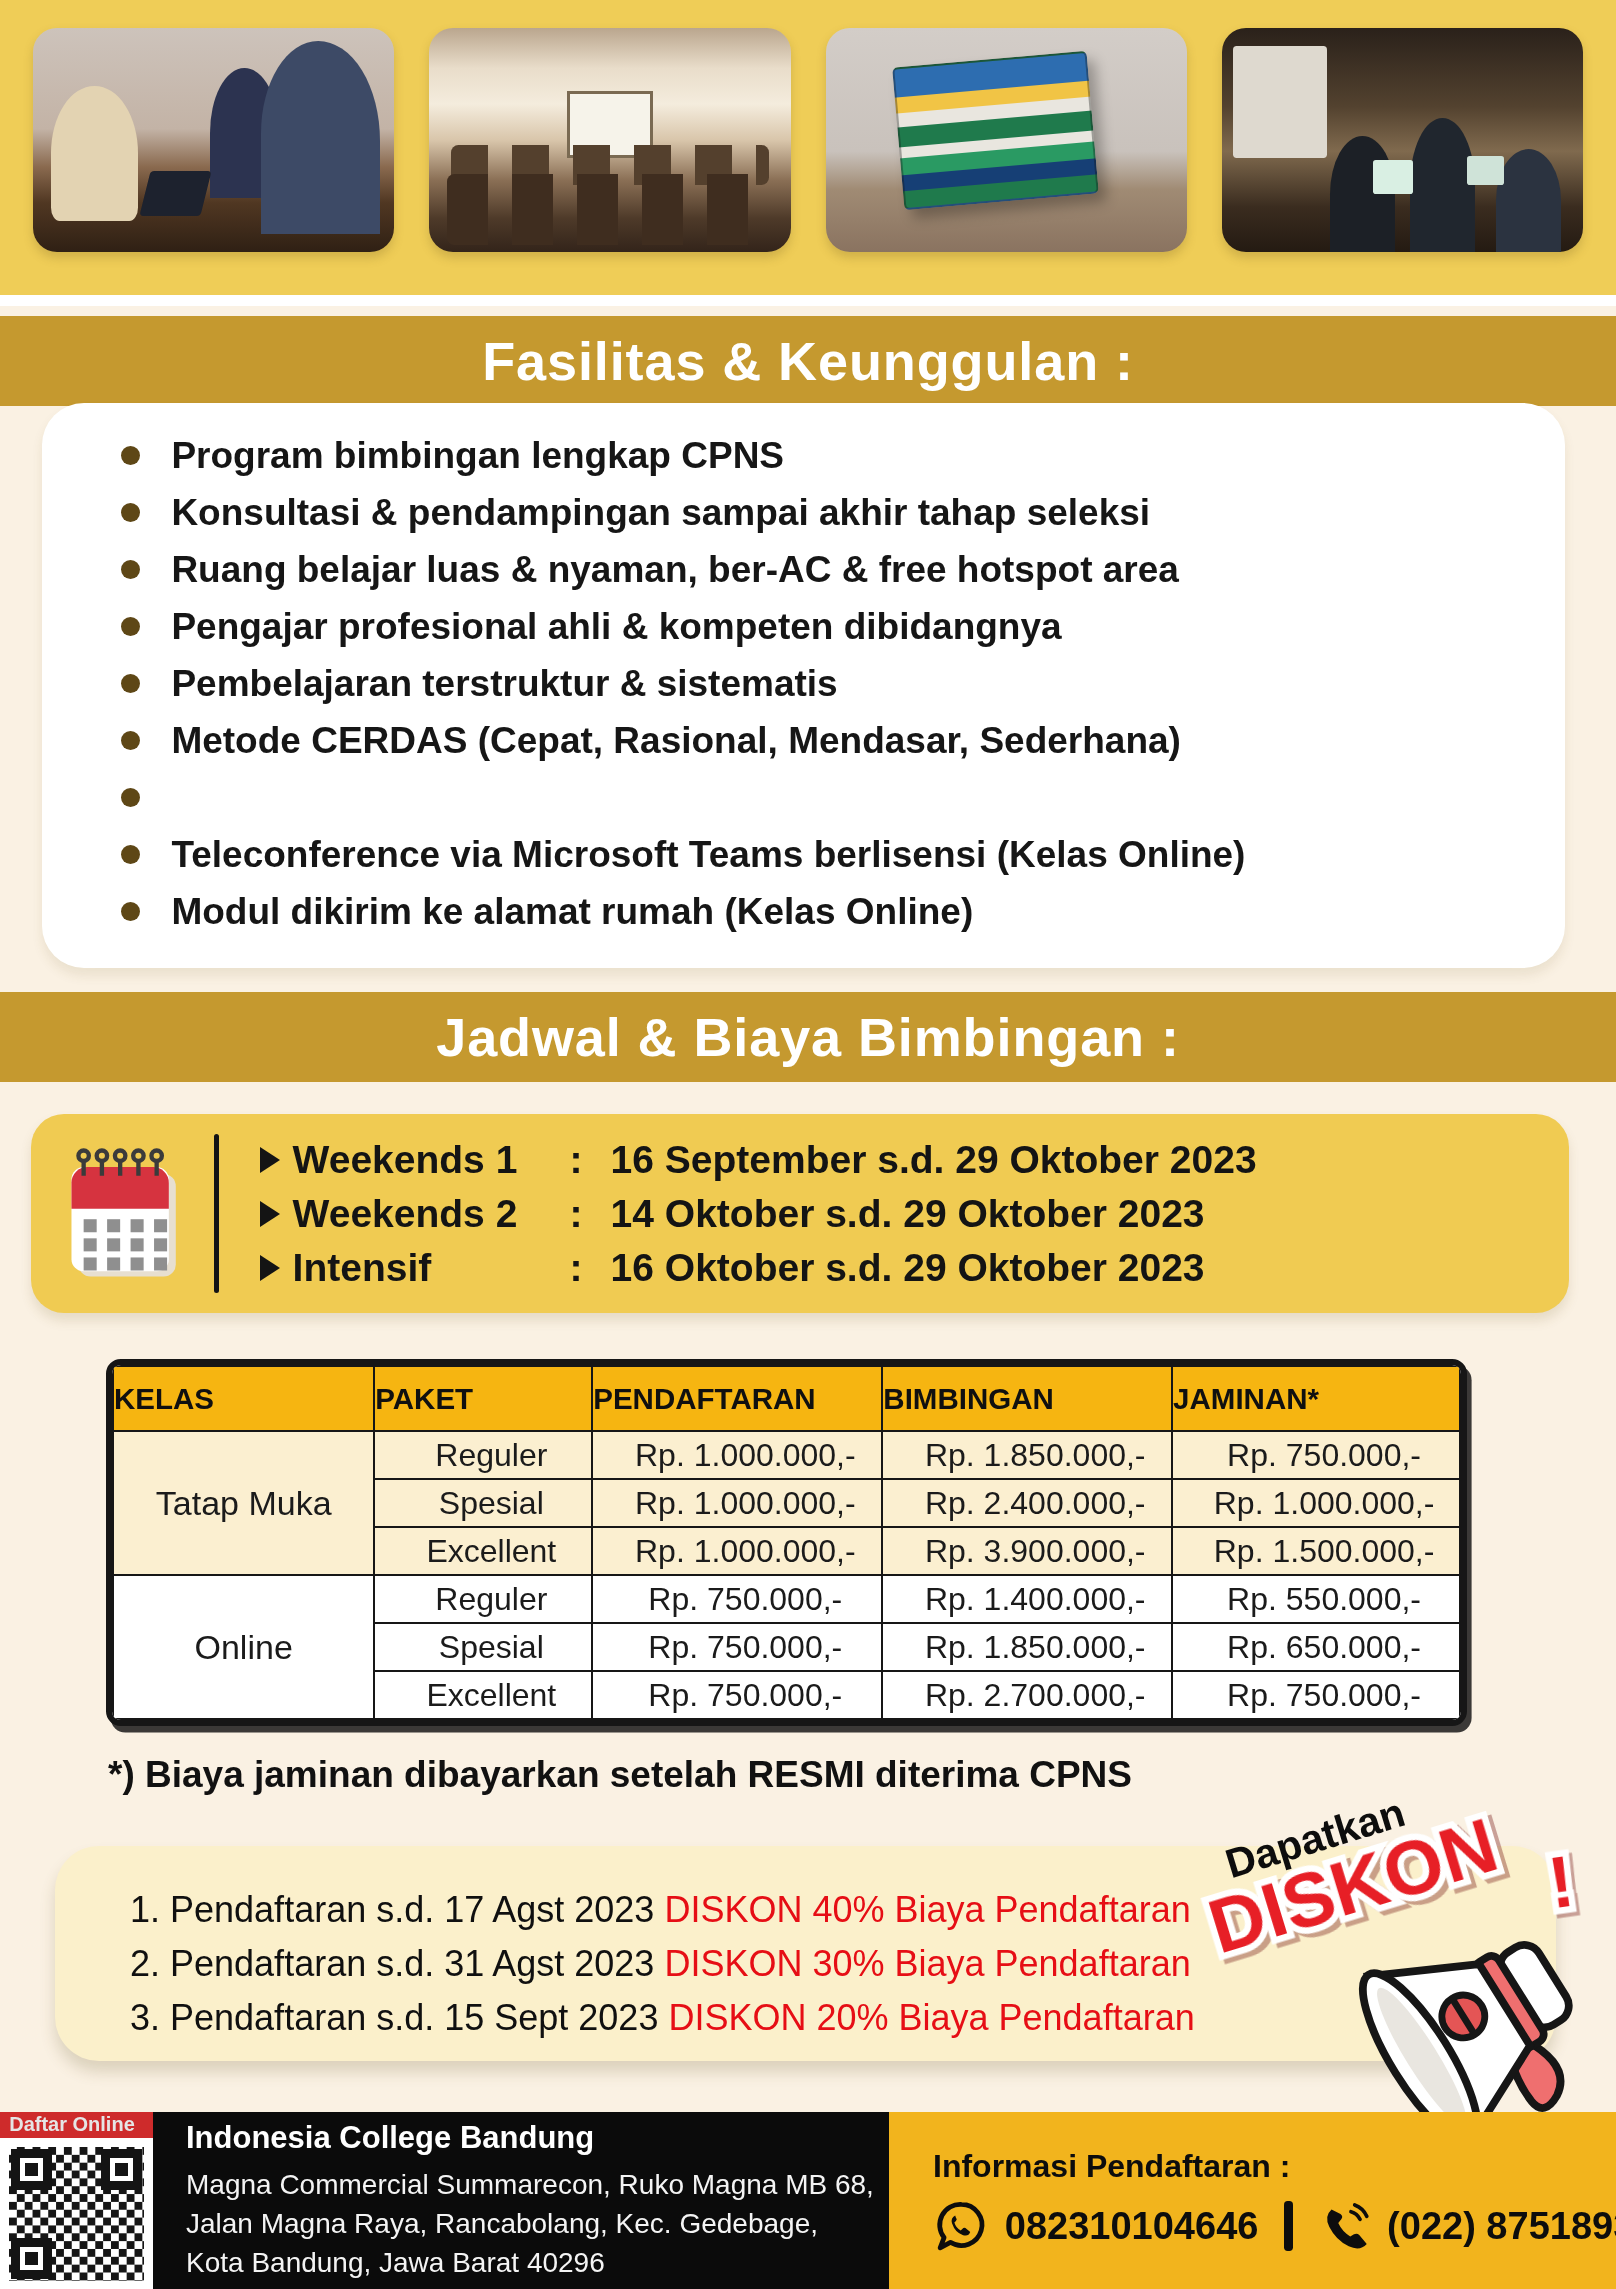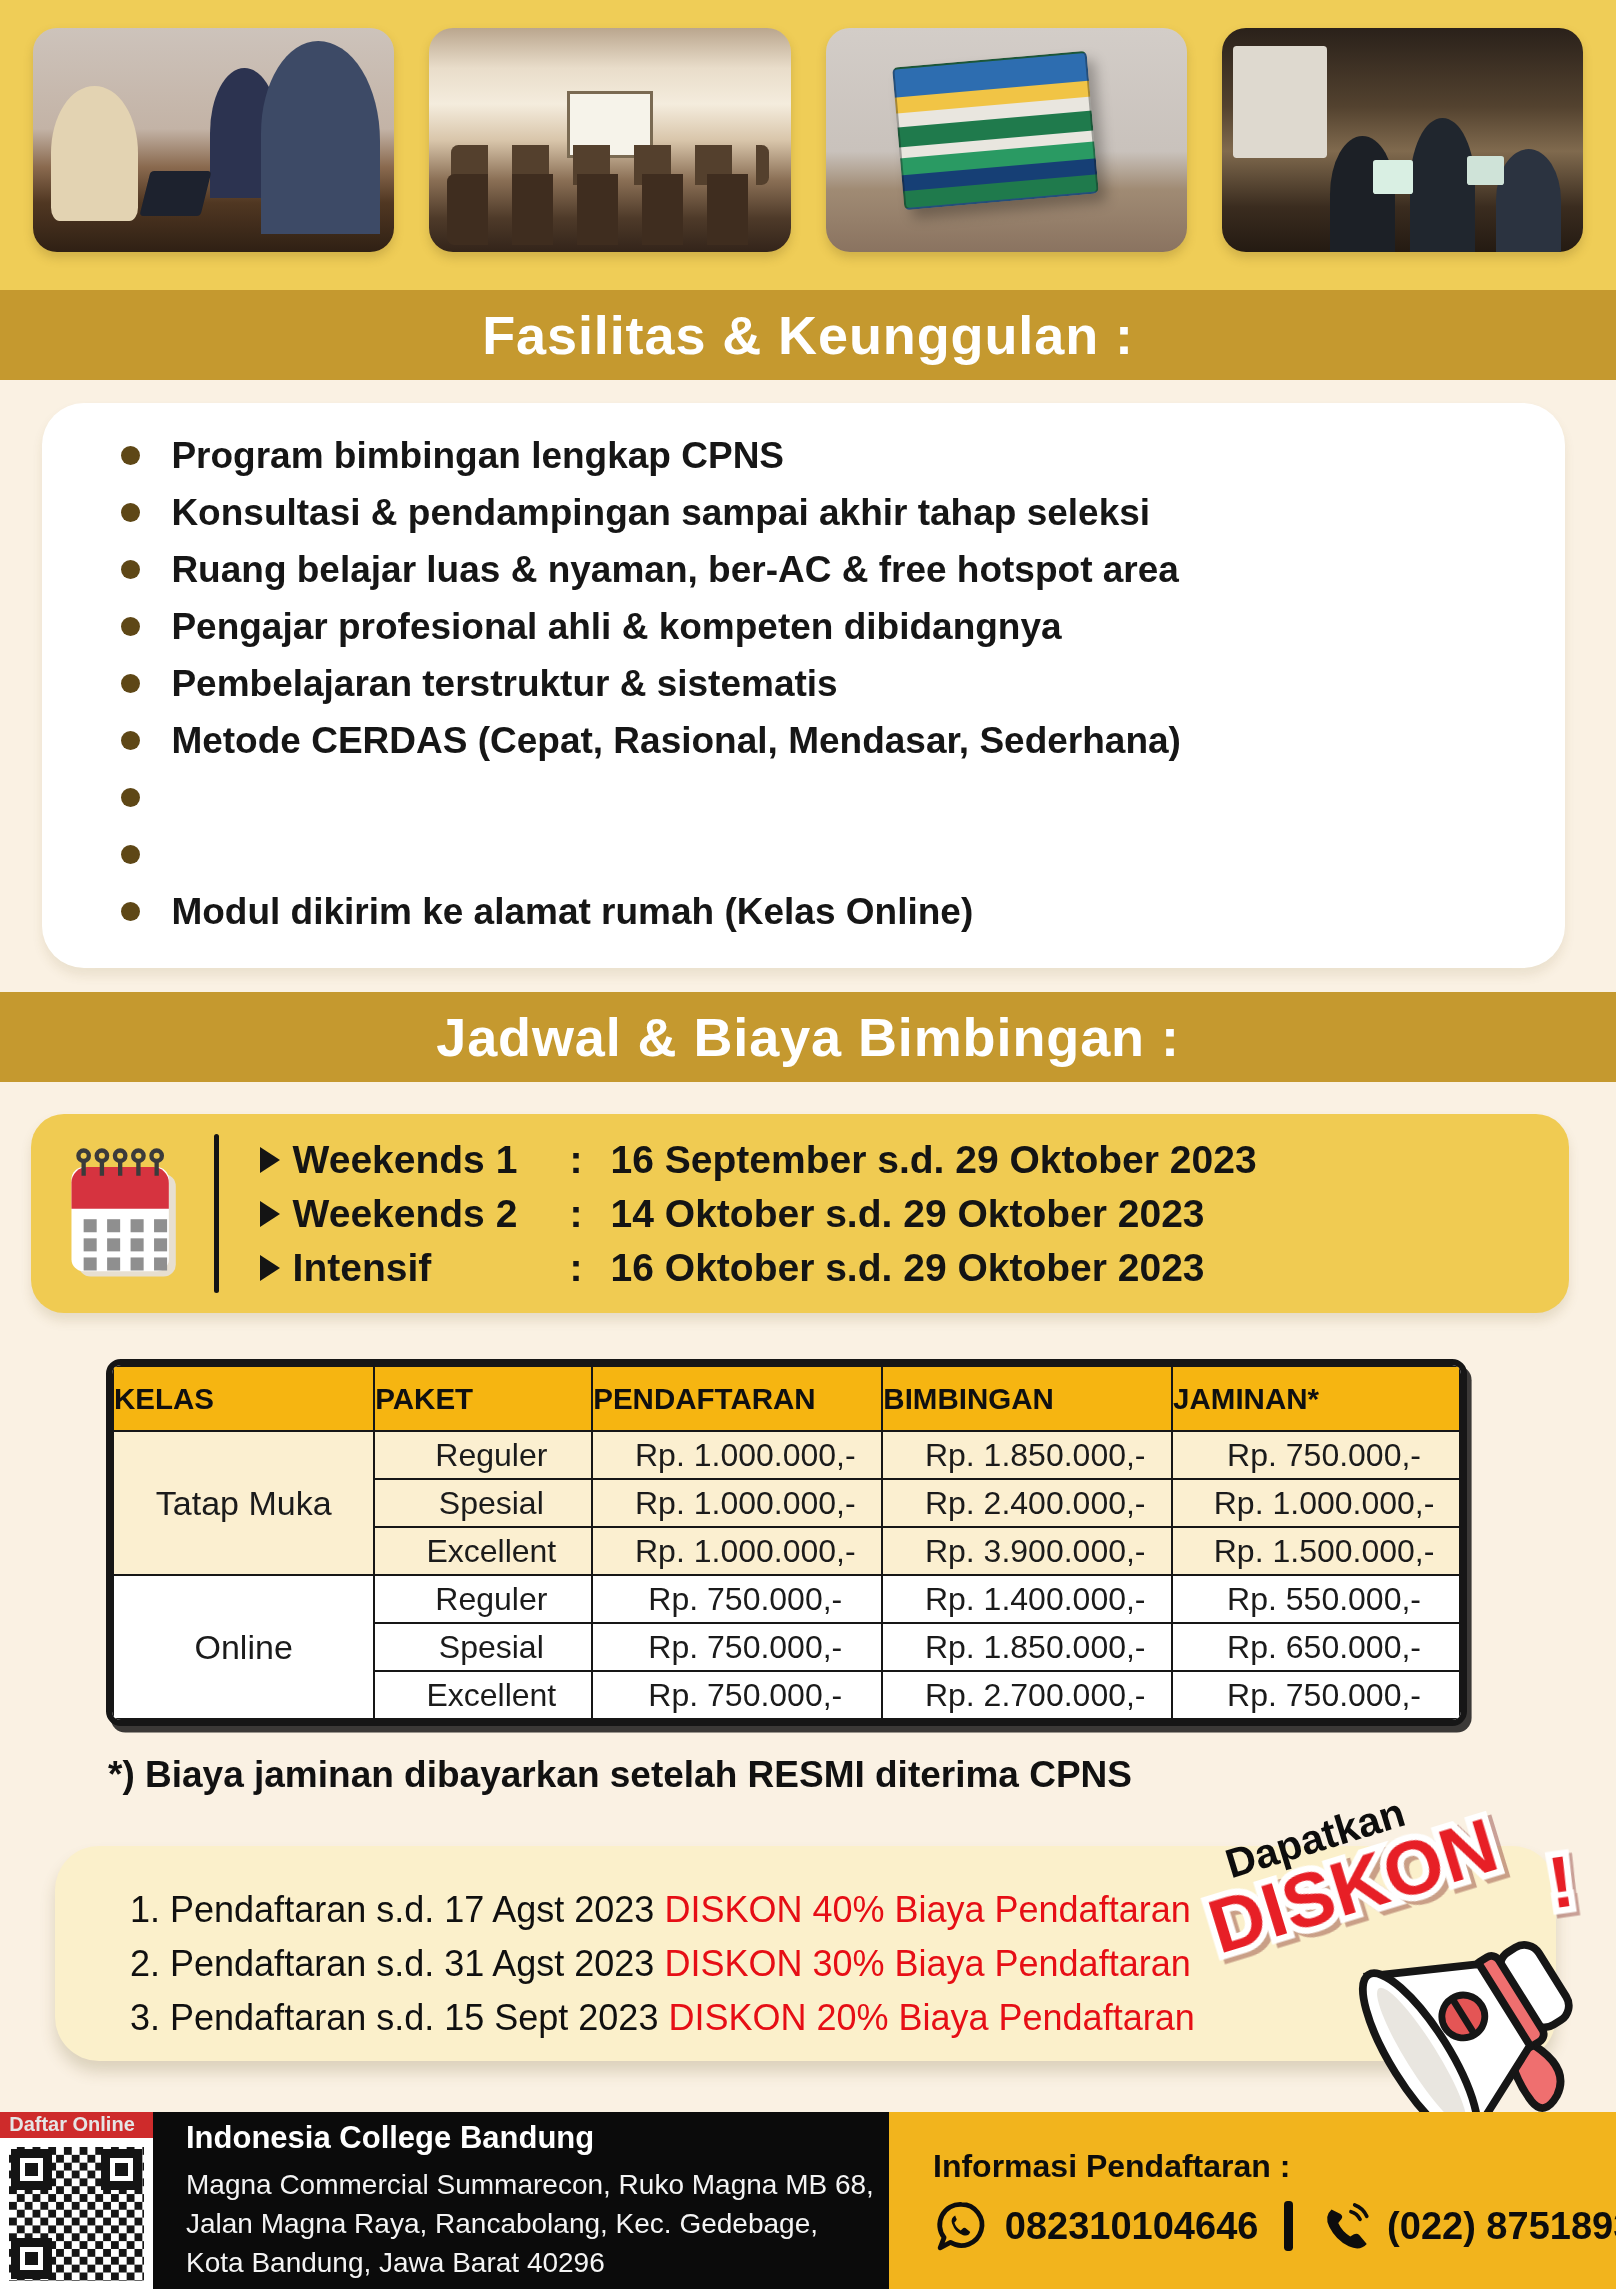--- a/index.html
+++ b/index.html
@@ -29,21 +29,21 @@
   .p4 .sC { left:52%; bottom:0; width:18%; height:60%; background:#20262e; border-radius:50% 50% 0 0; }
   .p4 .sD { left:76%; bottom:0; width:18%; height:46%; background:#2b3340; border-radius:50% 50% 0 0; }
   .p4 .sE { left:42%; bottom:26%; width:11%; height:15%; background:#d9efe3; border-radius:2.8px; }
   .p4 .sF { left:68%; bottom:30%; width:10%; height:13%; background:#cfe3d8; border-radius:2.8px; }
 
   .gap-white { position:absolute; top:295px; left:0; width:100%; height:11px; background:#ffffff; }
 
   
   .banner { position:absolute; left:0; width:100%; height:90px; background:#C5992F; color:#ffffff;
             display:flex; align-items:center; justify-content:center; font-weight:bold; font-size:54px; letter-spacing:0.9px; }
-  .banner1 { top:290px; }
+  .banner1 { top:316px; }
   .banner2 { top:992px; }
 
   
   .card { position:absolute; top:403px; left:42px; width:1523px; height:565px; background:#ffffff;
           border-radius:42px; padding:24px 37px 0 79px; box-shadow:0 7.4px 11px rgba(110,90,30,.10); }
   .feature { display:flex; align-items:center; gap:31px; height:57px; }
   .feature .dot { width:19.4px; height:19.4px; border-radius:50%; background:#5E4716; flex:none; }
   .feature .txt { font-size:37px; font-weight:bold; color:#161616; white-space:nowrap; }
 
   
@@ -157,20 +157,21 @@
       </div>
     <div class="feature">
         <span class="dot"></span>
         <span class="txt">Metode CERDAS (Cepat, Rasional, Mendasar, Sederhana)</span>
       </div>
     <div class="feature">
         <span class="dot"></span>
       </div>
     <div class="feature">
         <span class="dot"></span>
+        <span class="txt">Teleconference via Microsoft Teams berlisensi (Kelas Online)</span>
       </div>
     <div class="feature">
         <span class="dot"></span>
         <span class="txt">Modul dikirim ke alamat rumah (Kelas Online)</span>
       </div>
   </div>
 
   <div class="banner banner2">
     <span>Jadwal &amp; Biaya Bimbingan :</span>
   </div>

